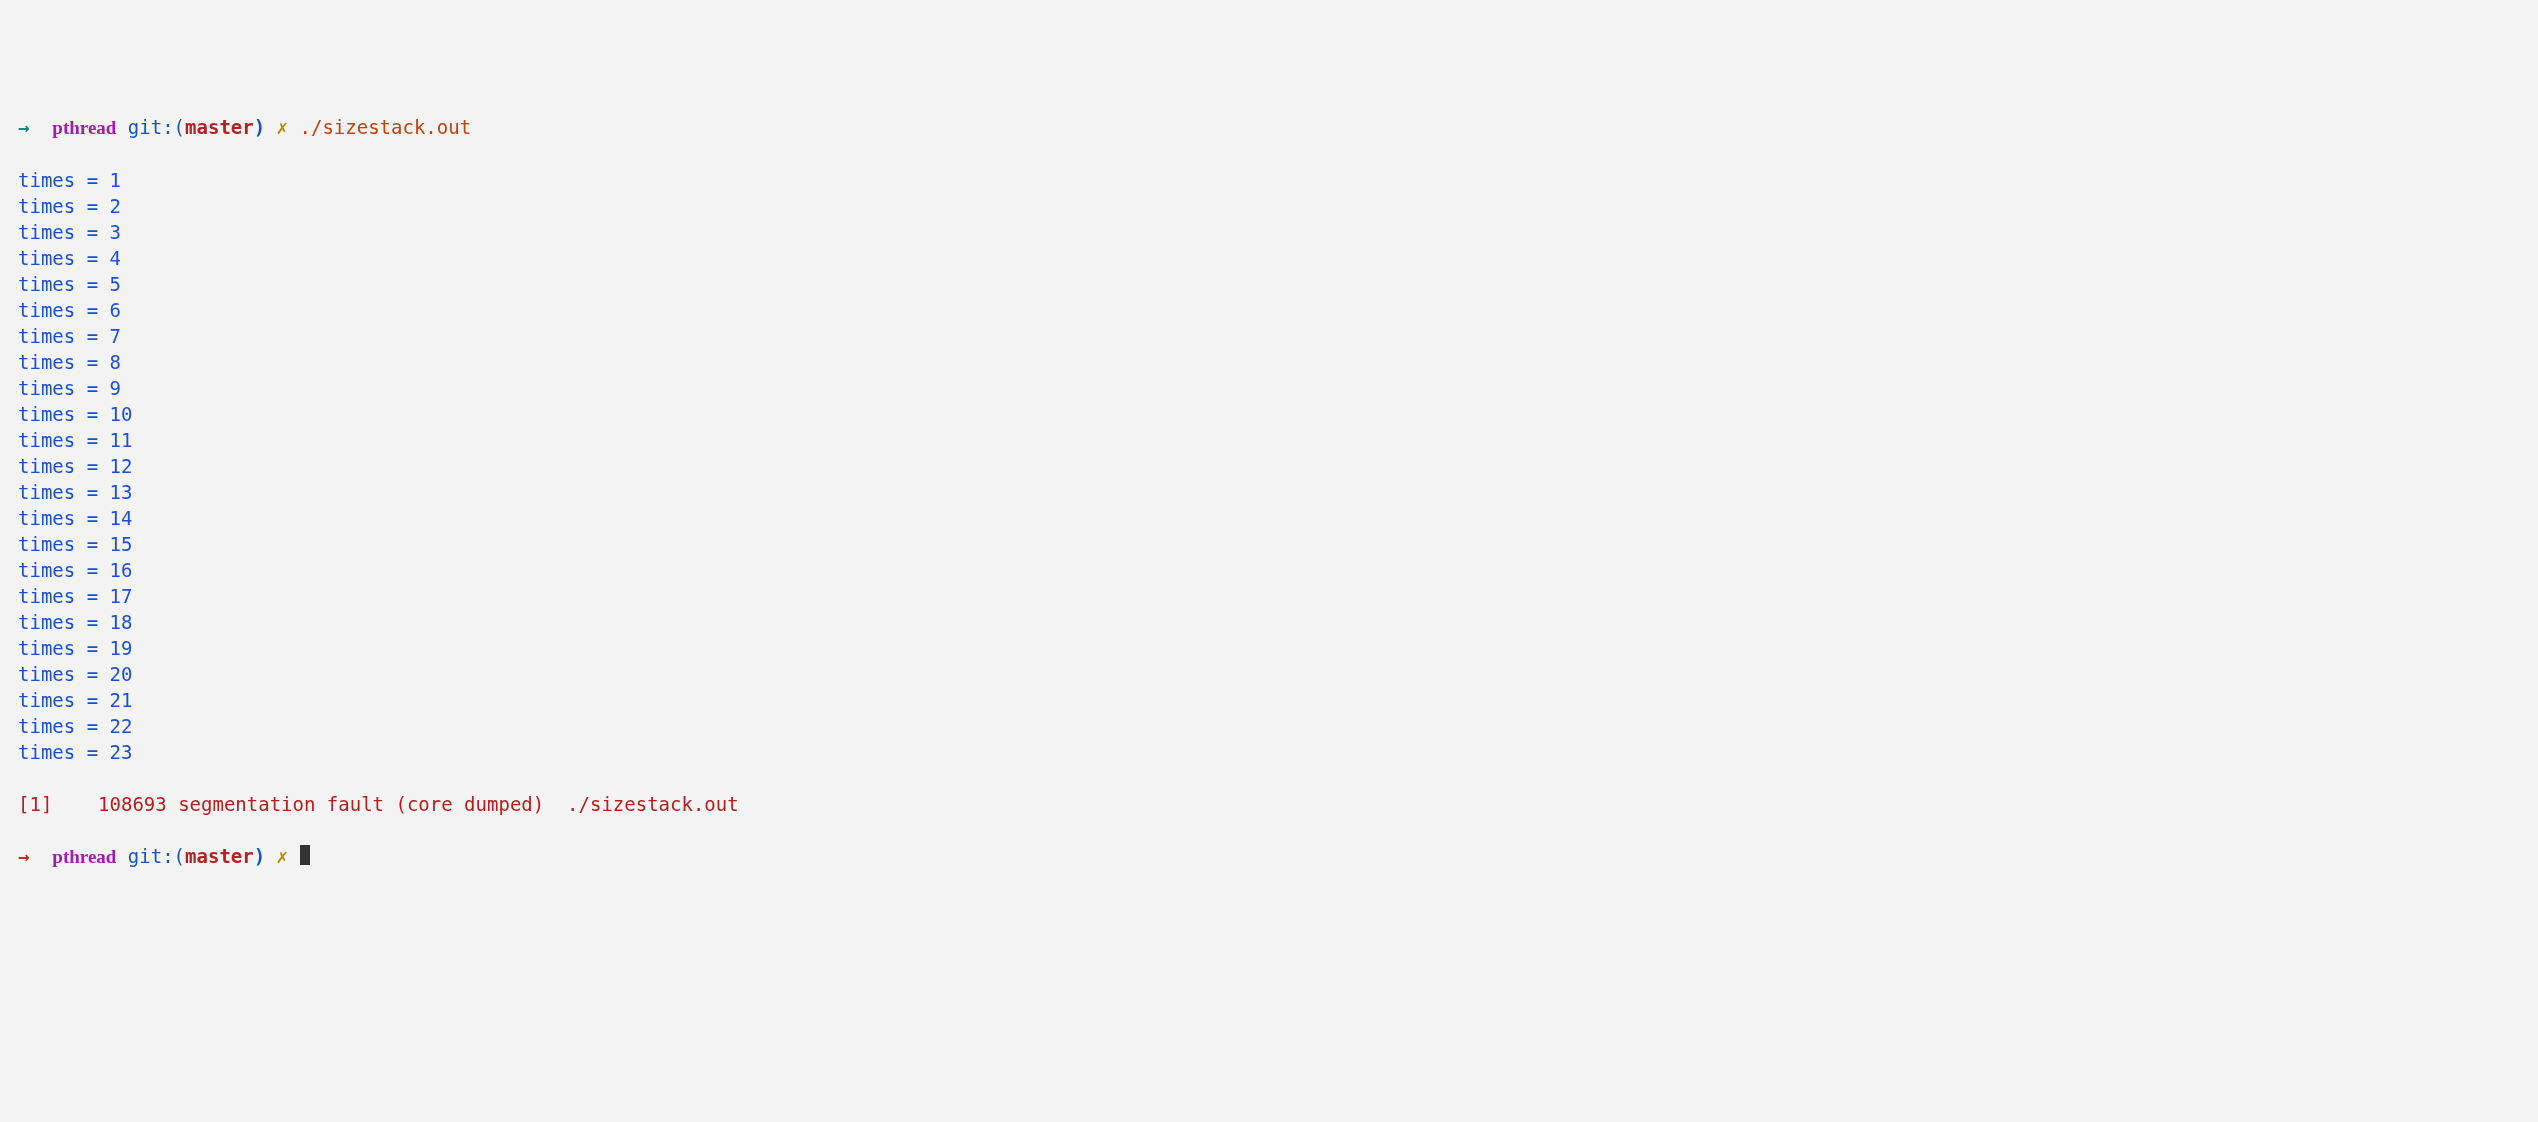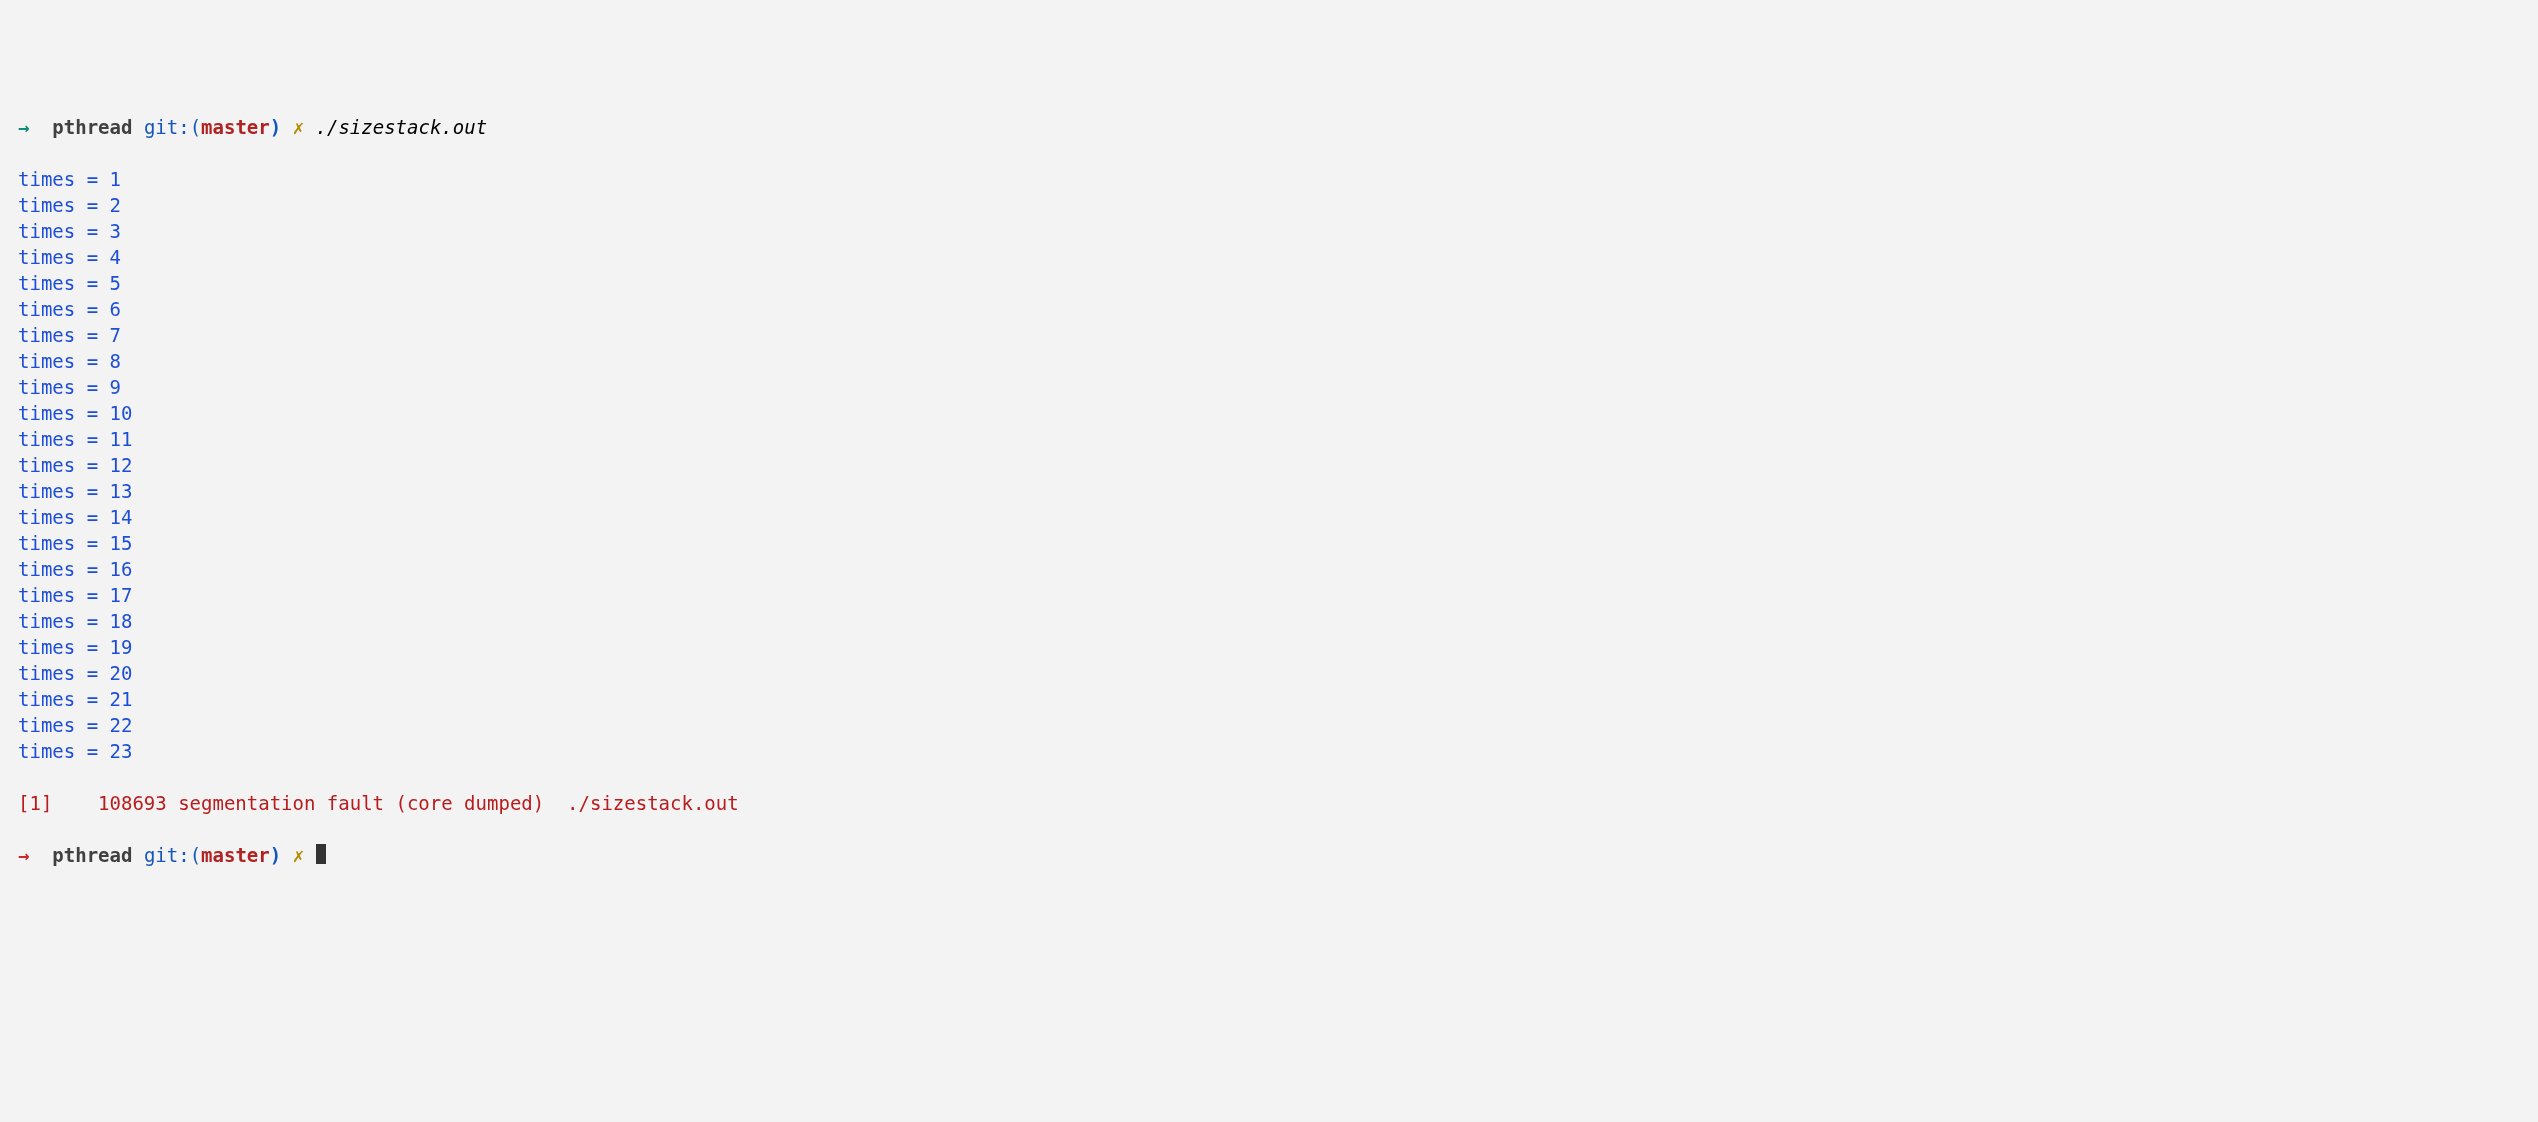--- a/index.html
+++ b/index.html
@@ -8,26 +8,26 @@
       font-family: "SFMono-Regular", "Menlo", "Consolas", "DejaVu Sans Mono", monospace;
       font-size: 19px;
       line-height: 26px;
       padding: 10px 18px;
       color: #333333;
       white-space: pre;
     }
     .line { white-space: pre; }
     .arrow-green { color: #0f8c7a; font-weight: bold; }
     .arrow-red  { color: #c72c2c; font-weight: bold; }
-    .dir        { color: #404040; font-weight: bold; }
+    .dir        { color: #a21caf; font-weight: bold; font-family: Liberation Serif, serif; }
     .git-prefix { color: #1757bd; font-weight: normal; }
     .branch     { color: #b22222; font-weight: bold; }
     .git-suffix { color: #1757bd; font-weight: bold; }
     .x-mark     { color: #b58c00; font-weight: bold; }
-    .cmd        { color: #000000; font-style: italic; }
+    .cmd        { color: #c2410c; }
     .out        { color: #1d4ed8; }
     .fault      { color: #b91c1c; }
     .cursor {
       display: inline-block;
       width: 10px;
       height: 20px;
       background: #333333;
       vertical-align: text-bottom;
       margin-bottom: 2px;
     }

